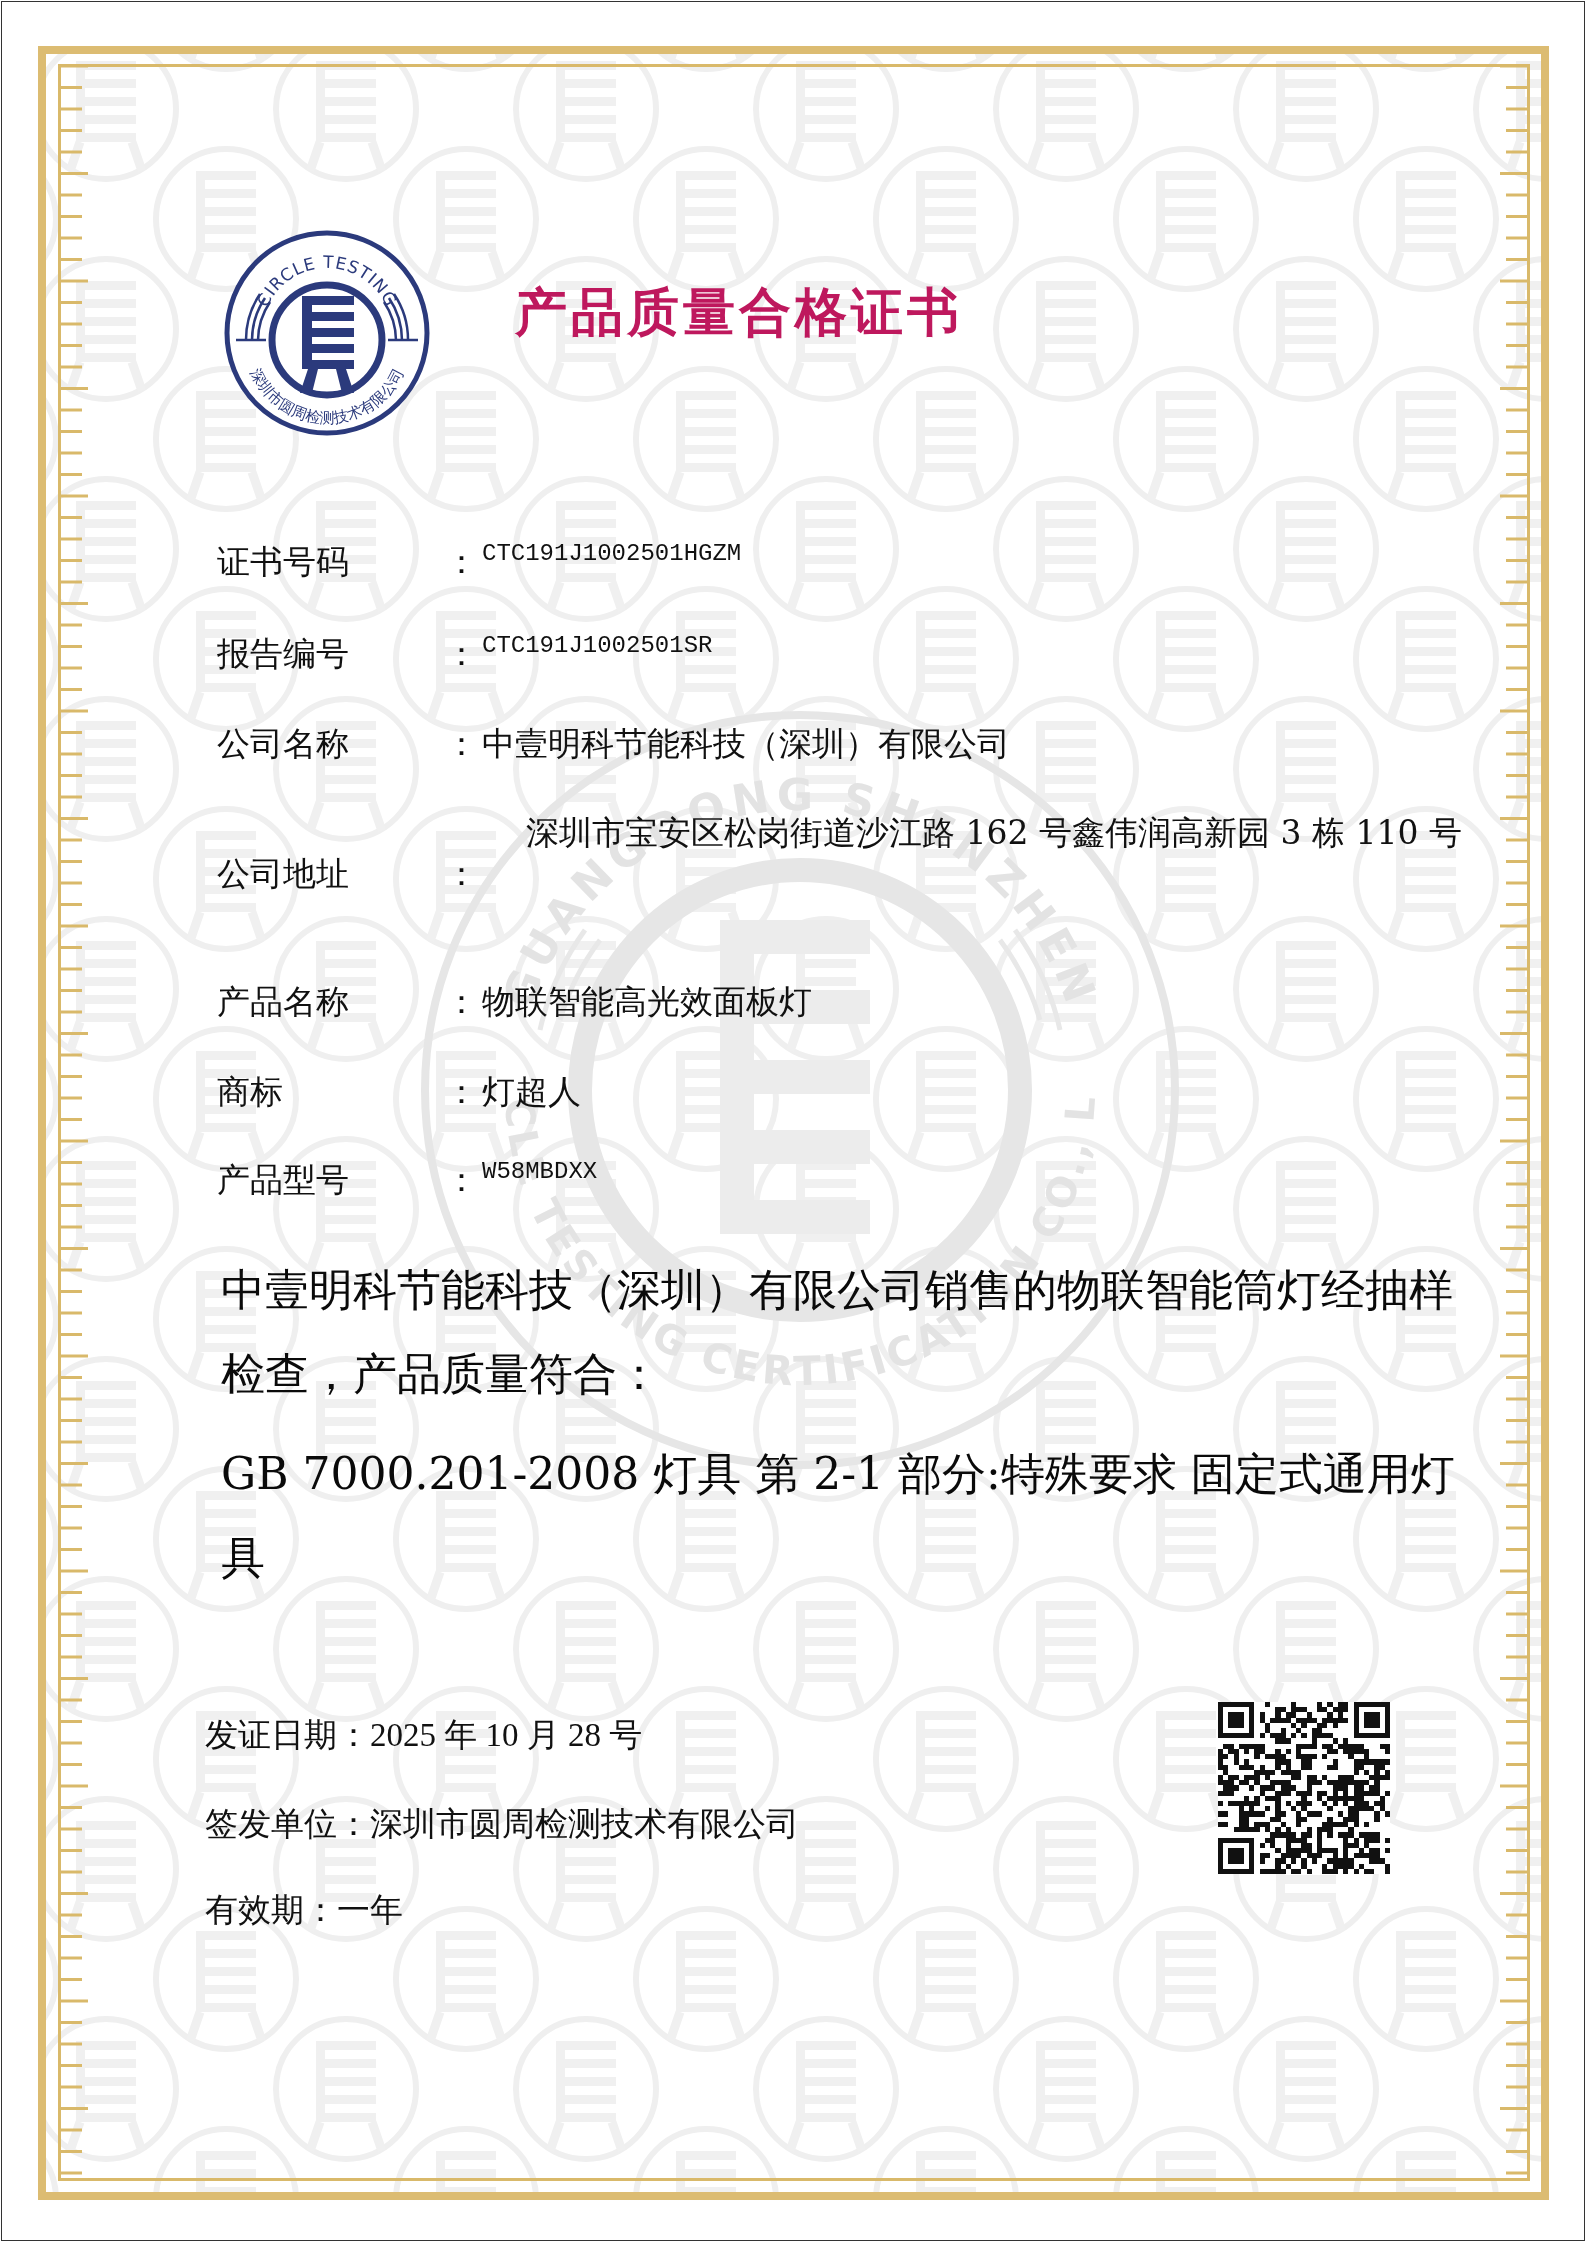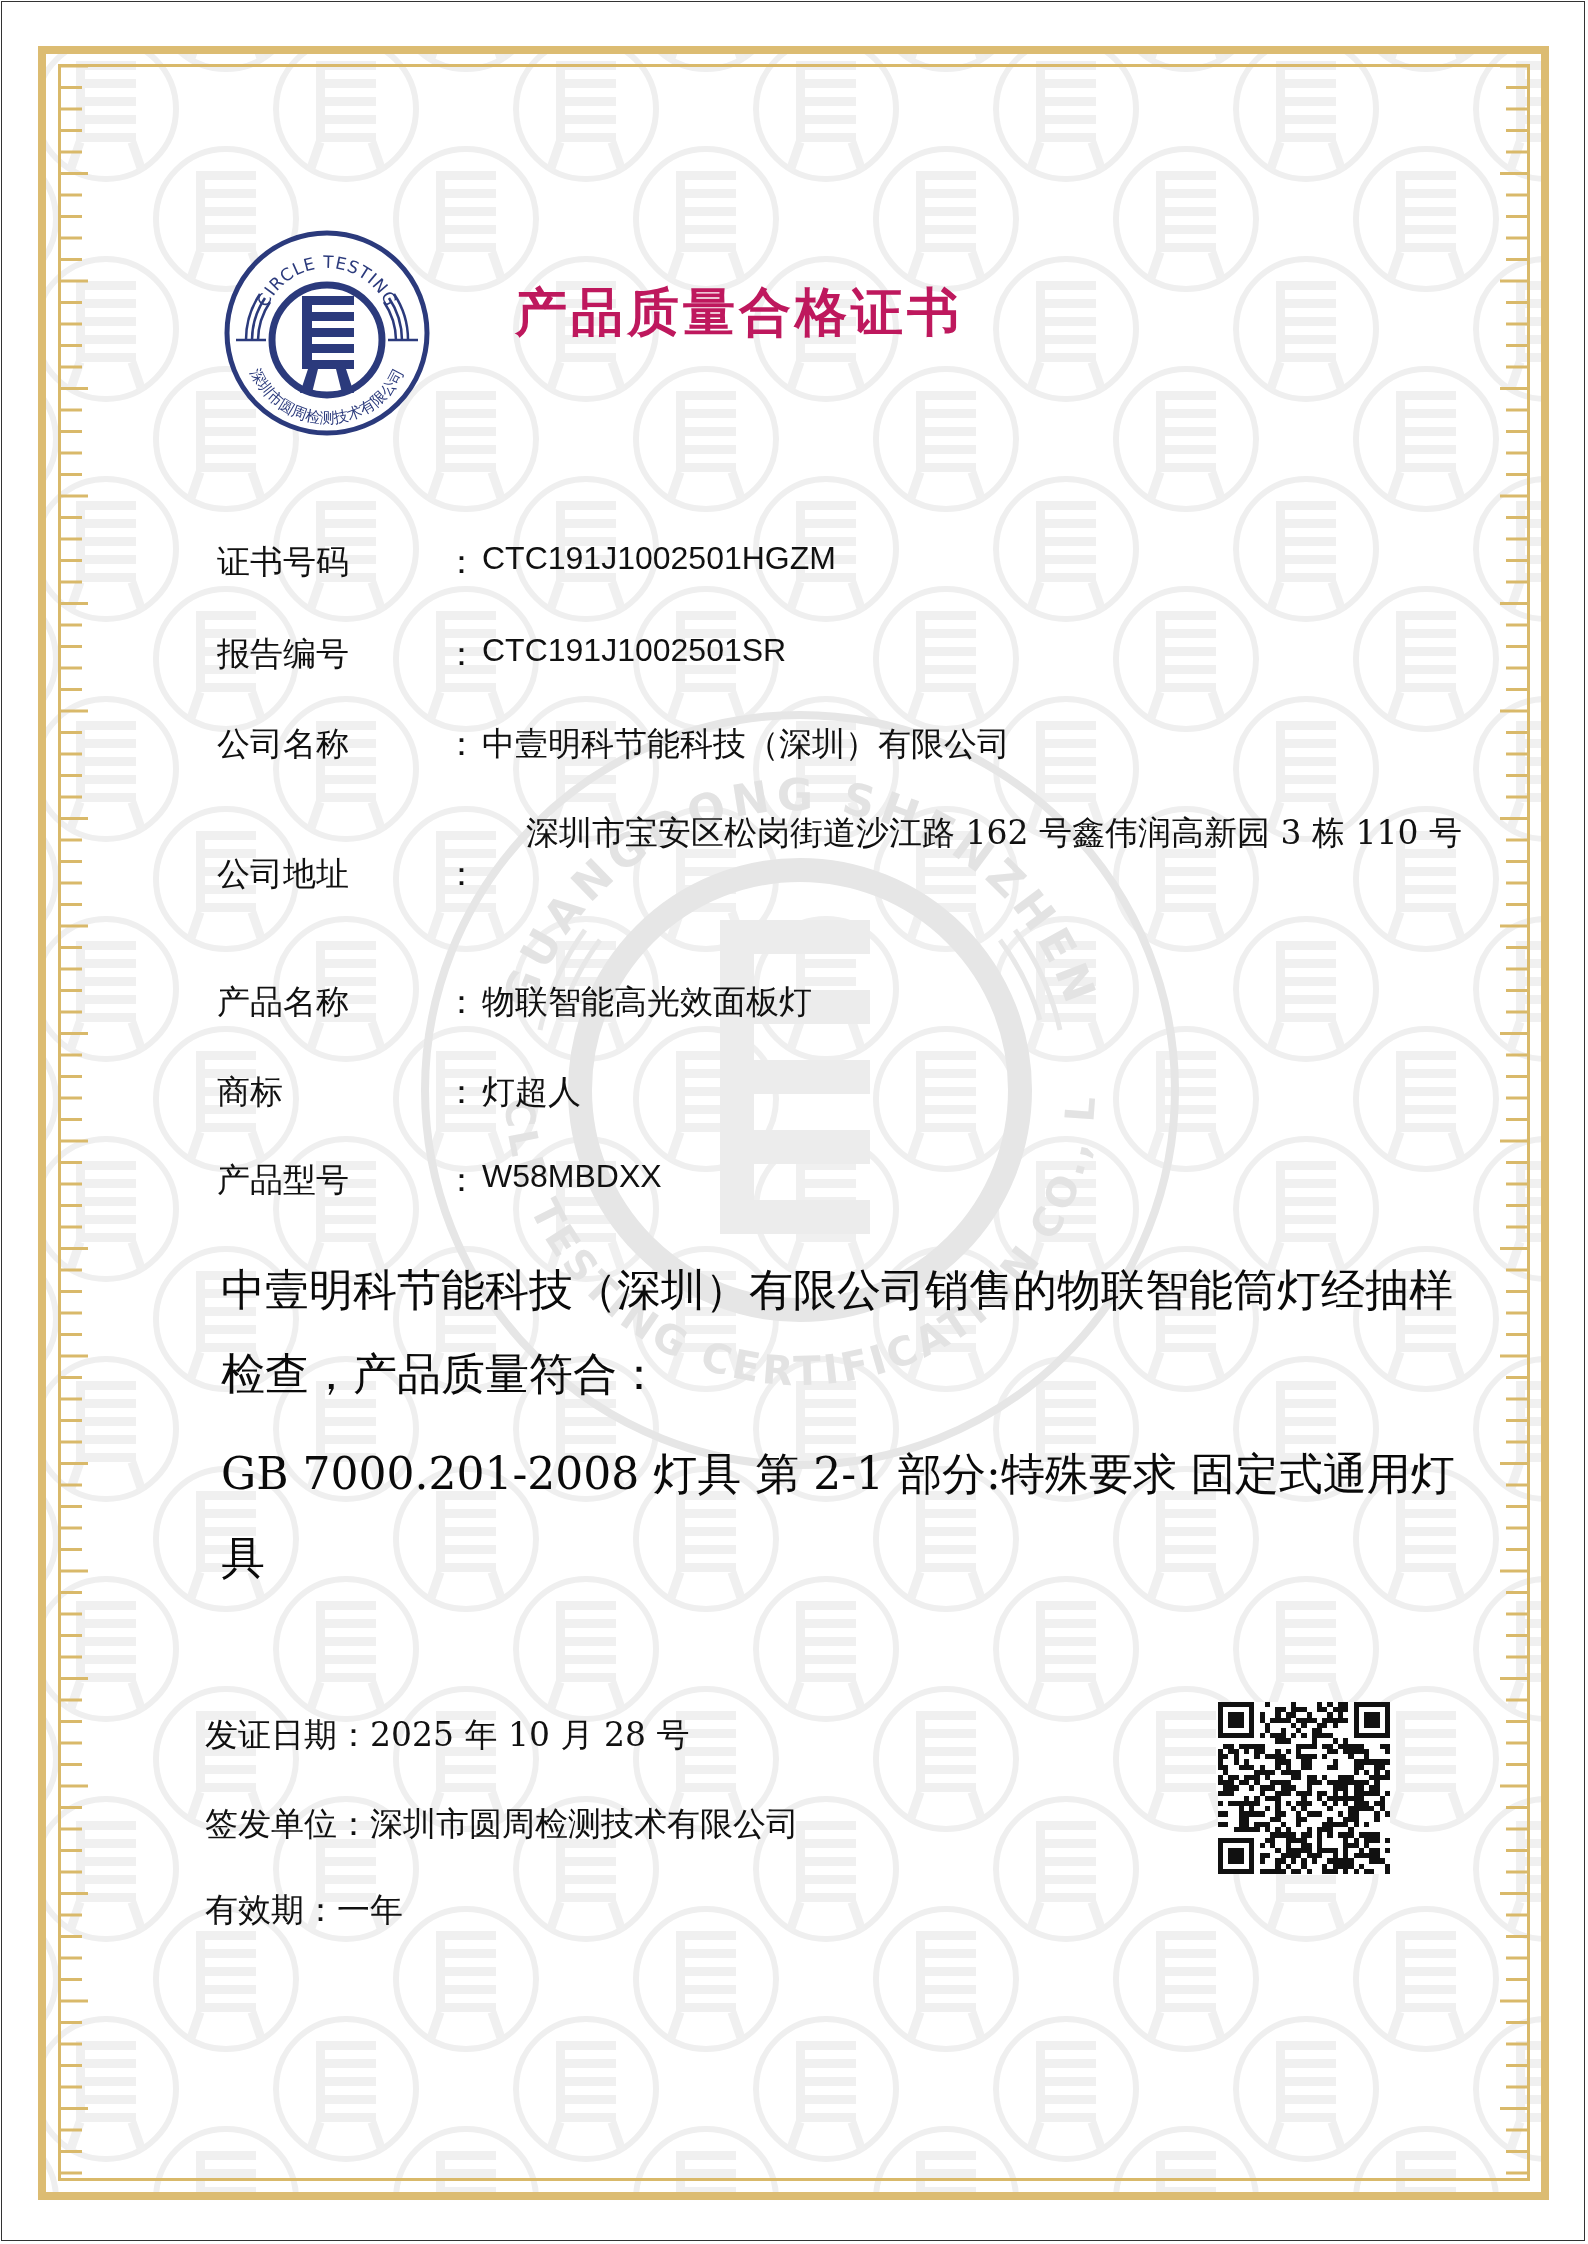--- a/index.html
+++ b/index.html
@@ -35,28 +35,28 @@
   }
   .title {
     position: absolute; left: 515px; top: 278px; font-size: 52px; font-weight: bold;
     letter-spacing: 4px; font-family: "DejaVu Serif", serif; color: #be185d;
   }
   .fields { position: absolute; left: 205px; top: 530px; width: 1300px; }
   .field { position: absolute; left: 0; font-size: 33px; }
   .field .lbl { position: absolute; left: 12px; white-space: nowrap; }
   .field .colon { position: absolute; left: 240px; }
   .field .val { position: absolute; left: 277px; white-space: nowrap; }
-  .field .val.mono { font-family: Liberation Sans, sans-serif; font-size: 32px; }
+  .field .val.mono { font-family: Liberation Mono, monospace; font-size: 24px; }
   .field .val.wrap { white-space: normal; width: 980px; line-height: 82px; text-align: right; }
   .statement {
     position: absolute; left: 205px; top: 1232px; width: 1275px;
     font-size: 44px; line-height: 84px; color: #0a0a0a;
   }
   .statement p { margin: 16px; }
-  .issue { position: absolute; left: 205px; font-size: 33px; white-space: nowrap; }
+  .issue { position: absolute; left: 205px; font-size: 33px; white-space: nowrap; font-family: Liberation Serif, serif; }
   .qr {
     position: absolute; left: 1218px; top: 1702px; width: 172px; height: 172px; background: #fff;
   }
 </style>
 </head>
 <body>
 
 <div class="page-frame"></div>
 
 <svg class="pattern" width="1495" height="2138" viewBox="0 0 1495 2138">

